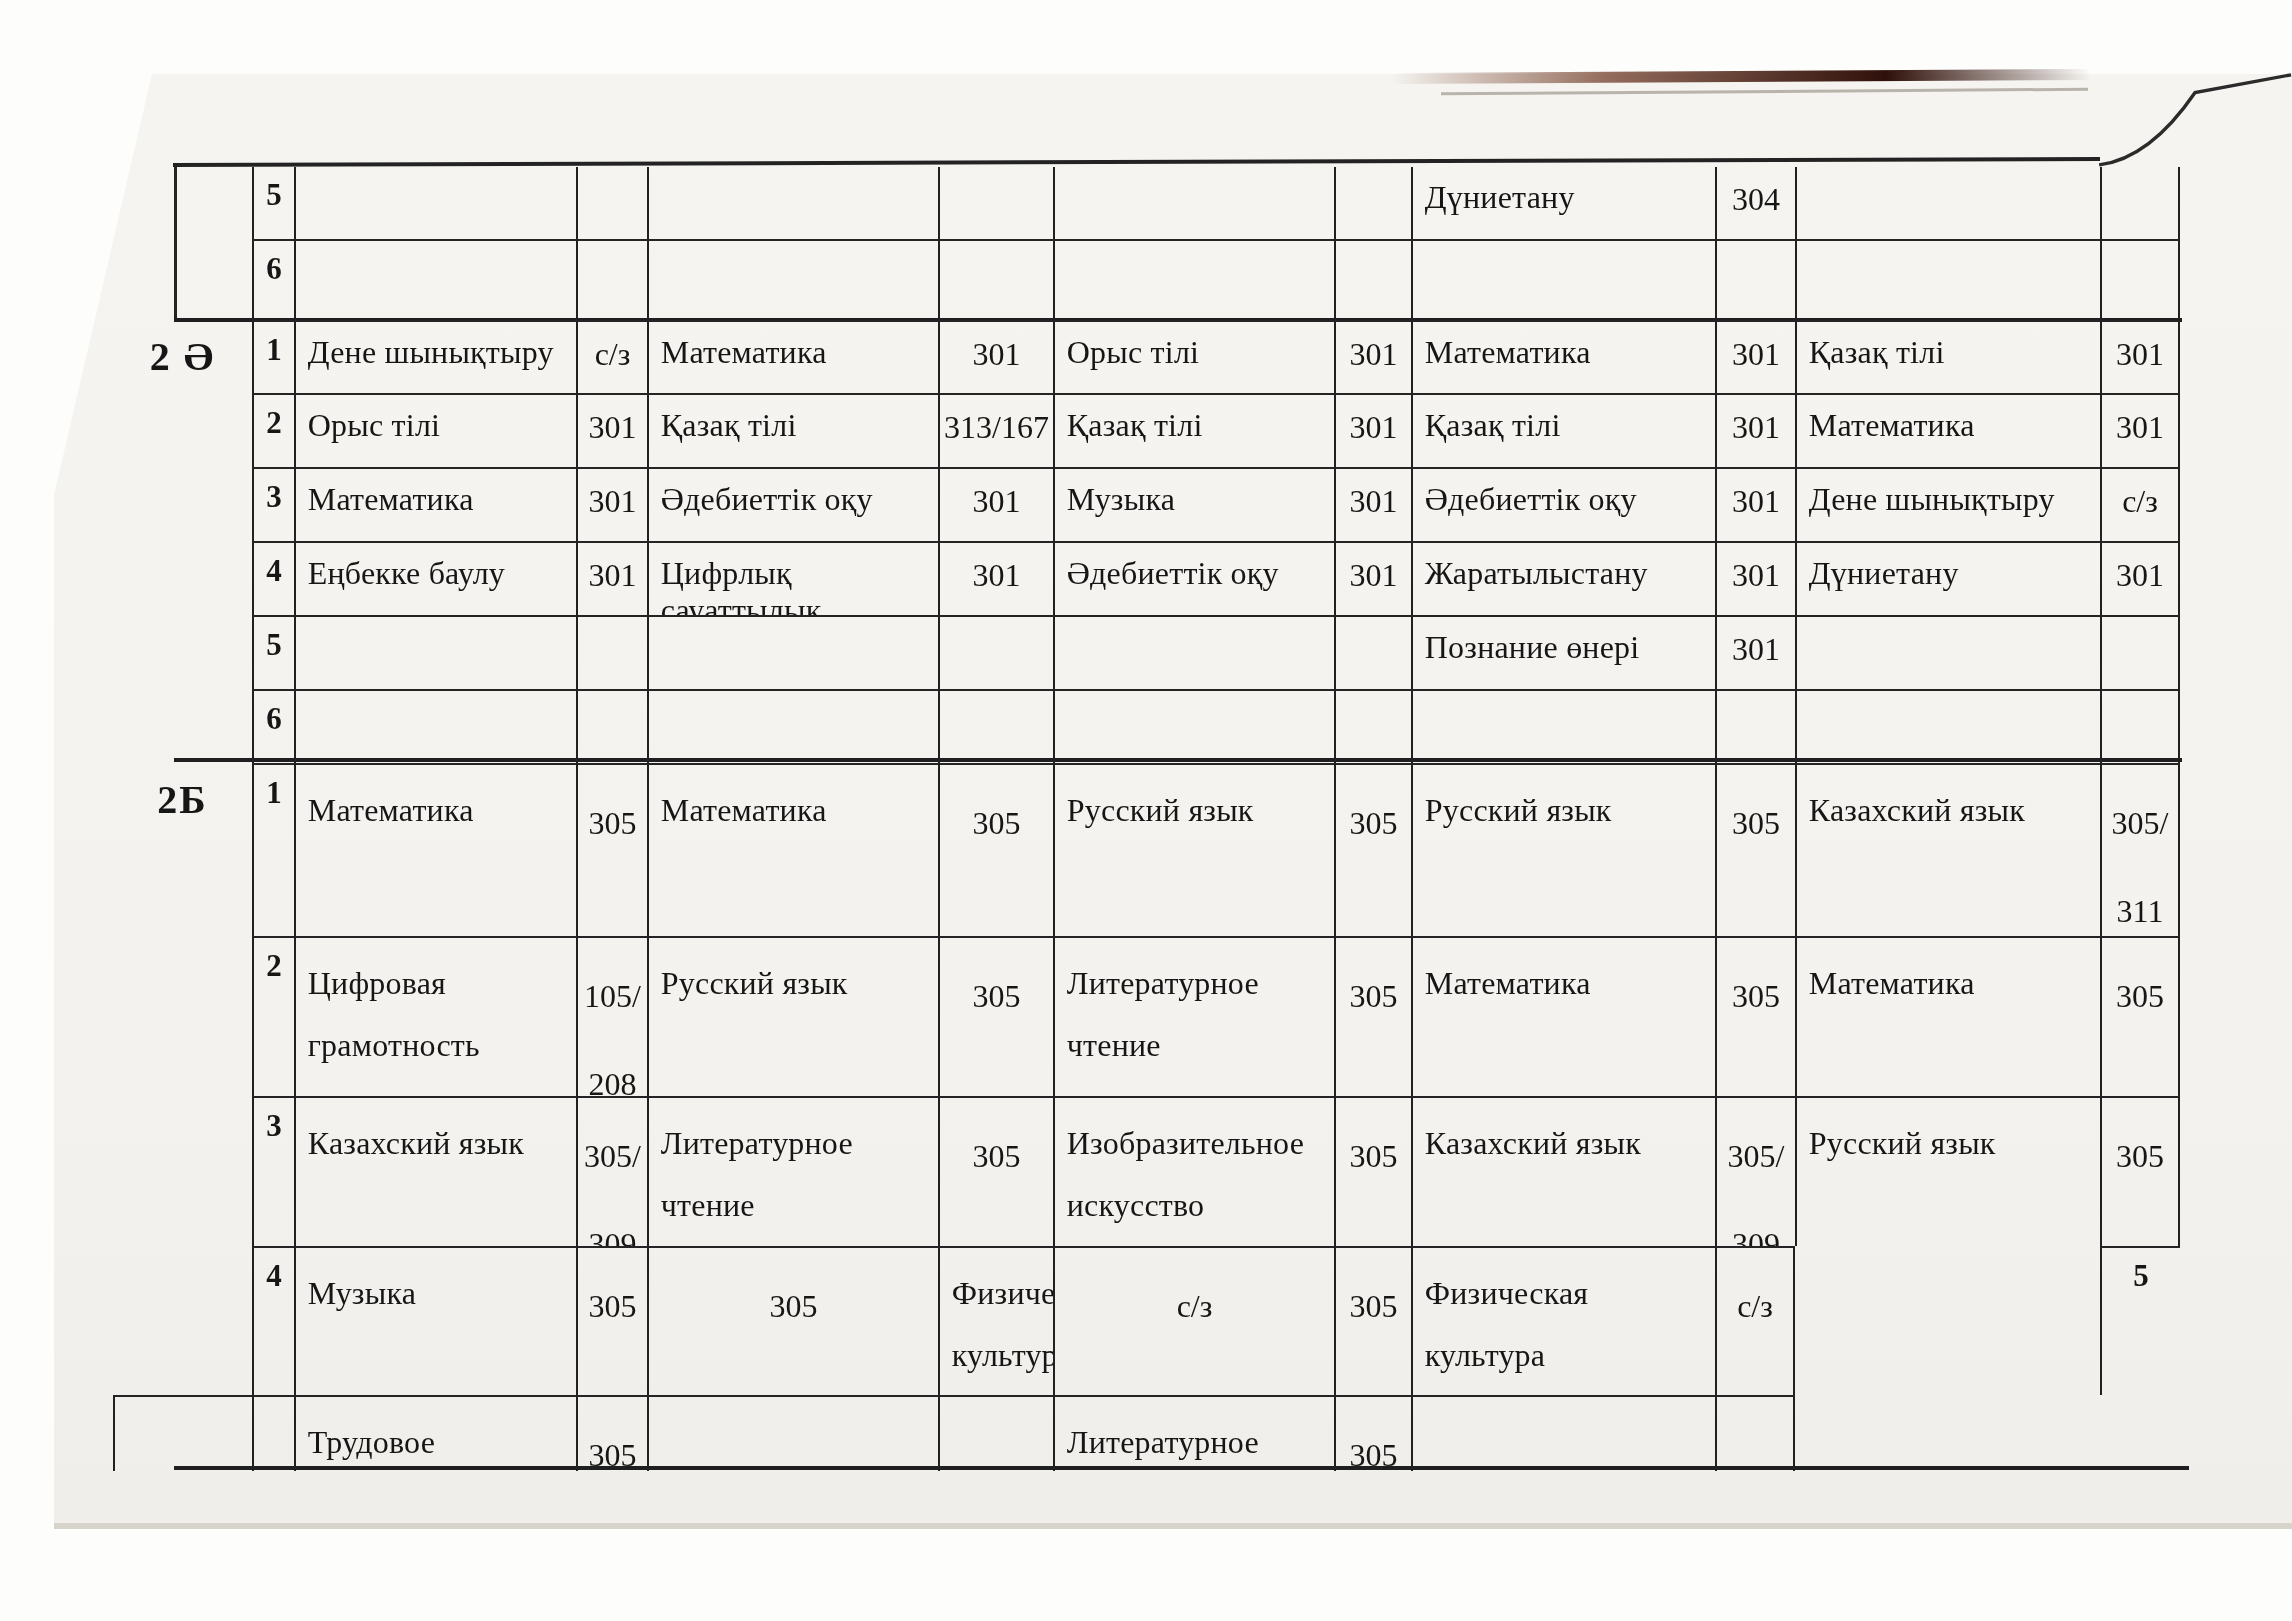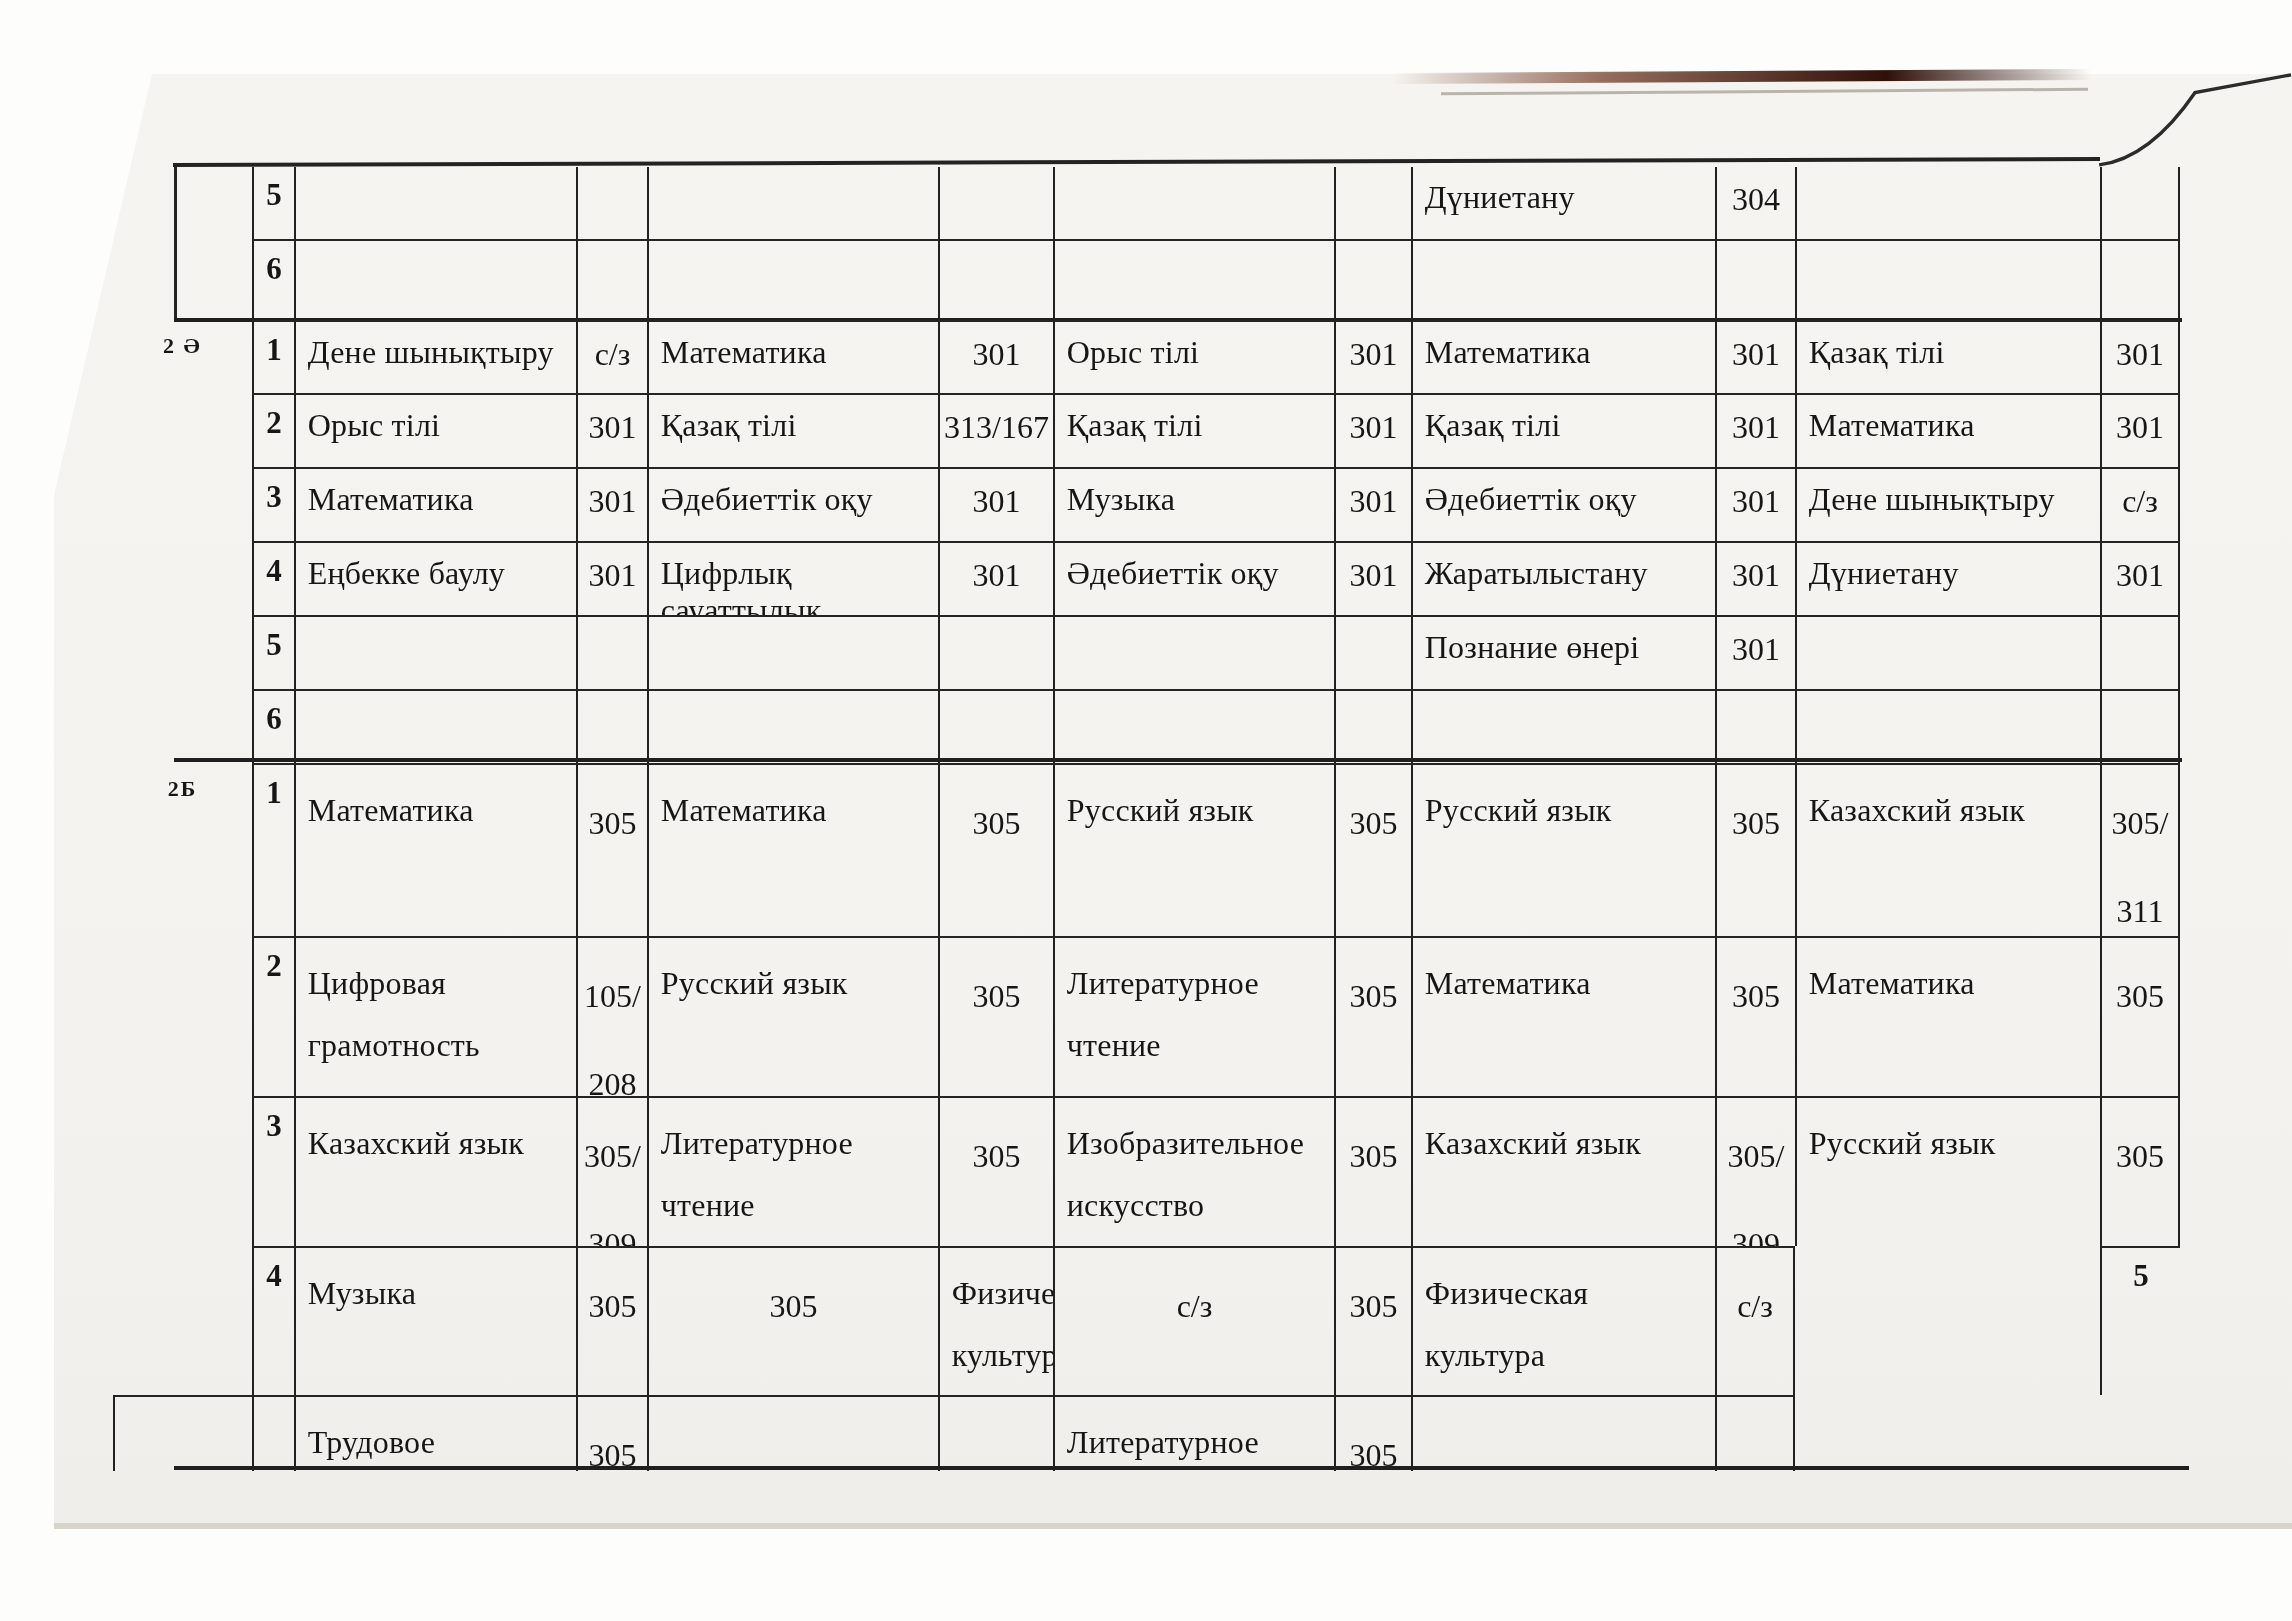--- a/index.html
+++ b/index.html
@@ -21,21 +21,21 @@
     position:absolute;left:113px;top:167px;
     display:grid;
   }
   .c{box-sizing:border-box;overflow:hidden;}
   .bl{border-left:2.9px solid #212121;}
   .bt{border-top:2.9px solid #242424;}
   .br{border-right:2.9px solid #212121;}
   .subj{font-size:32px;line-height:1.15;padding:11.8px 5.9px 0 11.8px;white-space:pre-line;letter-spacing:0.2px;}
   .room{font-size:32px;line-height:1.3;padding-top:11.8px;text-align:center;white-space:pre-line;}
   .num{font-size:31px;font-weight:bold;text-align:center;padding-top:9.8px;}
-  .cls{font-size:22px;font-weight:bold;text-align:center;padding-top:12.7px;letter-spacing:2px;}
+  .cls{font-size:40px;font-weight:bold;text-align:center;padding-top:12.7px;letter-spacing:2px;}
   .loose{line-height:1.95;padding-top:13.7px;}
   .xloose{line-height:2.75;padding-top:13.7px;}
   
   .topline{position:absolute;left:173px;top:163px;width:1927px;height:3.9px;background:#232323;
     transform:rotate(-0.18deg);transform-origin:left center;}
   .pageedge{position:absolute;left:1441px;top:90px;width:647px;height:2.9px;background:#b8b4ab;
     transform:rotate(-0.4deg);}
   .smudge{position:absolute;left:1392px;top:71px;width:706px;height:10.8px;border-radius:5.9px;
     background:linear-gradient(90deg,rgba(70,25,10,0) 0%,rgba(96,36,14,.65) 30%,#30100a 70%,rgba(70,25,10,0) 99%);
     transform:rotate(-0.35deg);}

